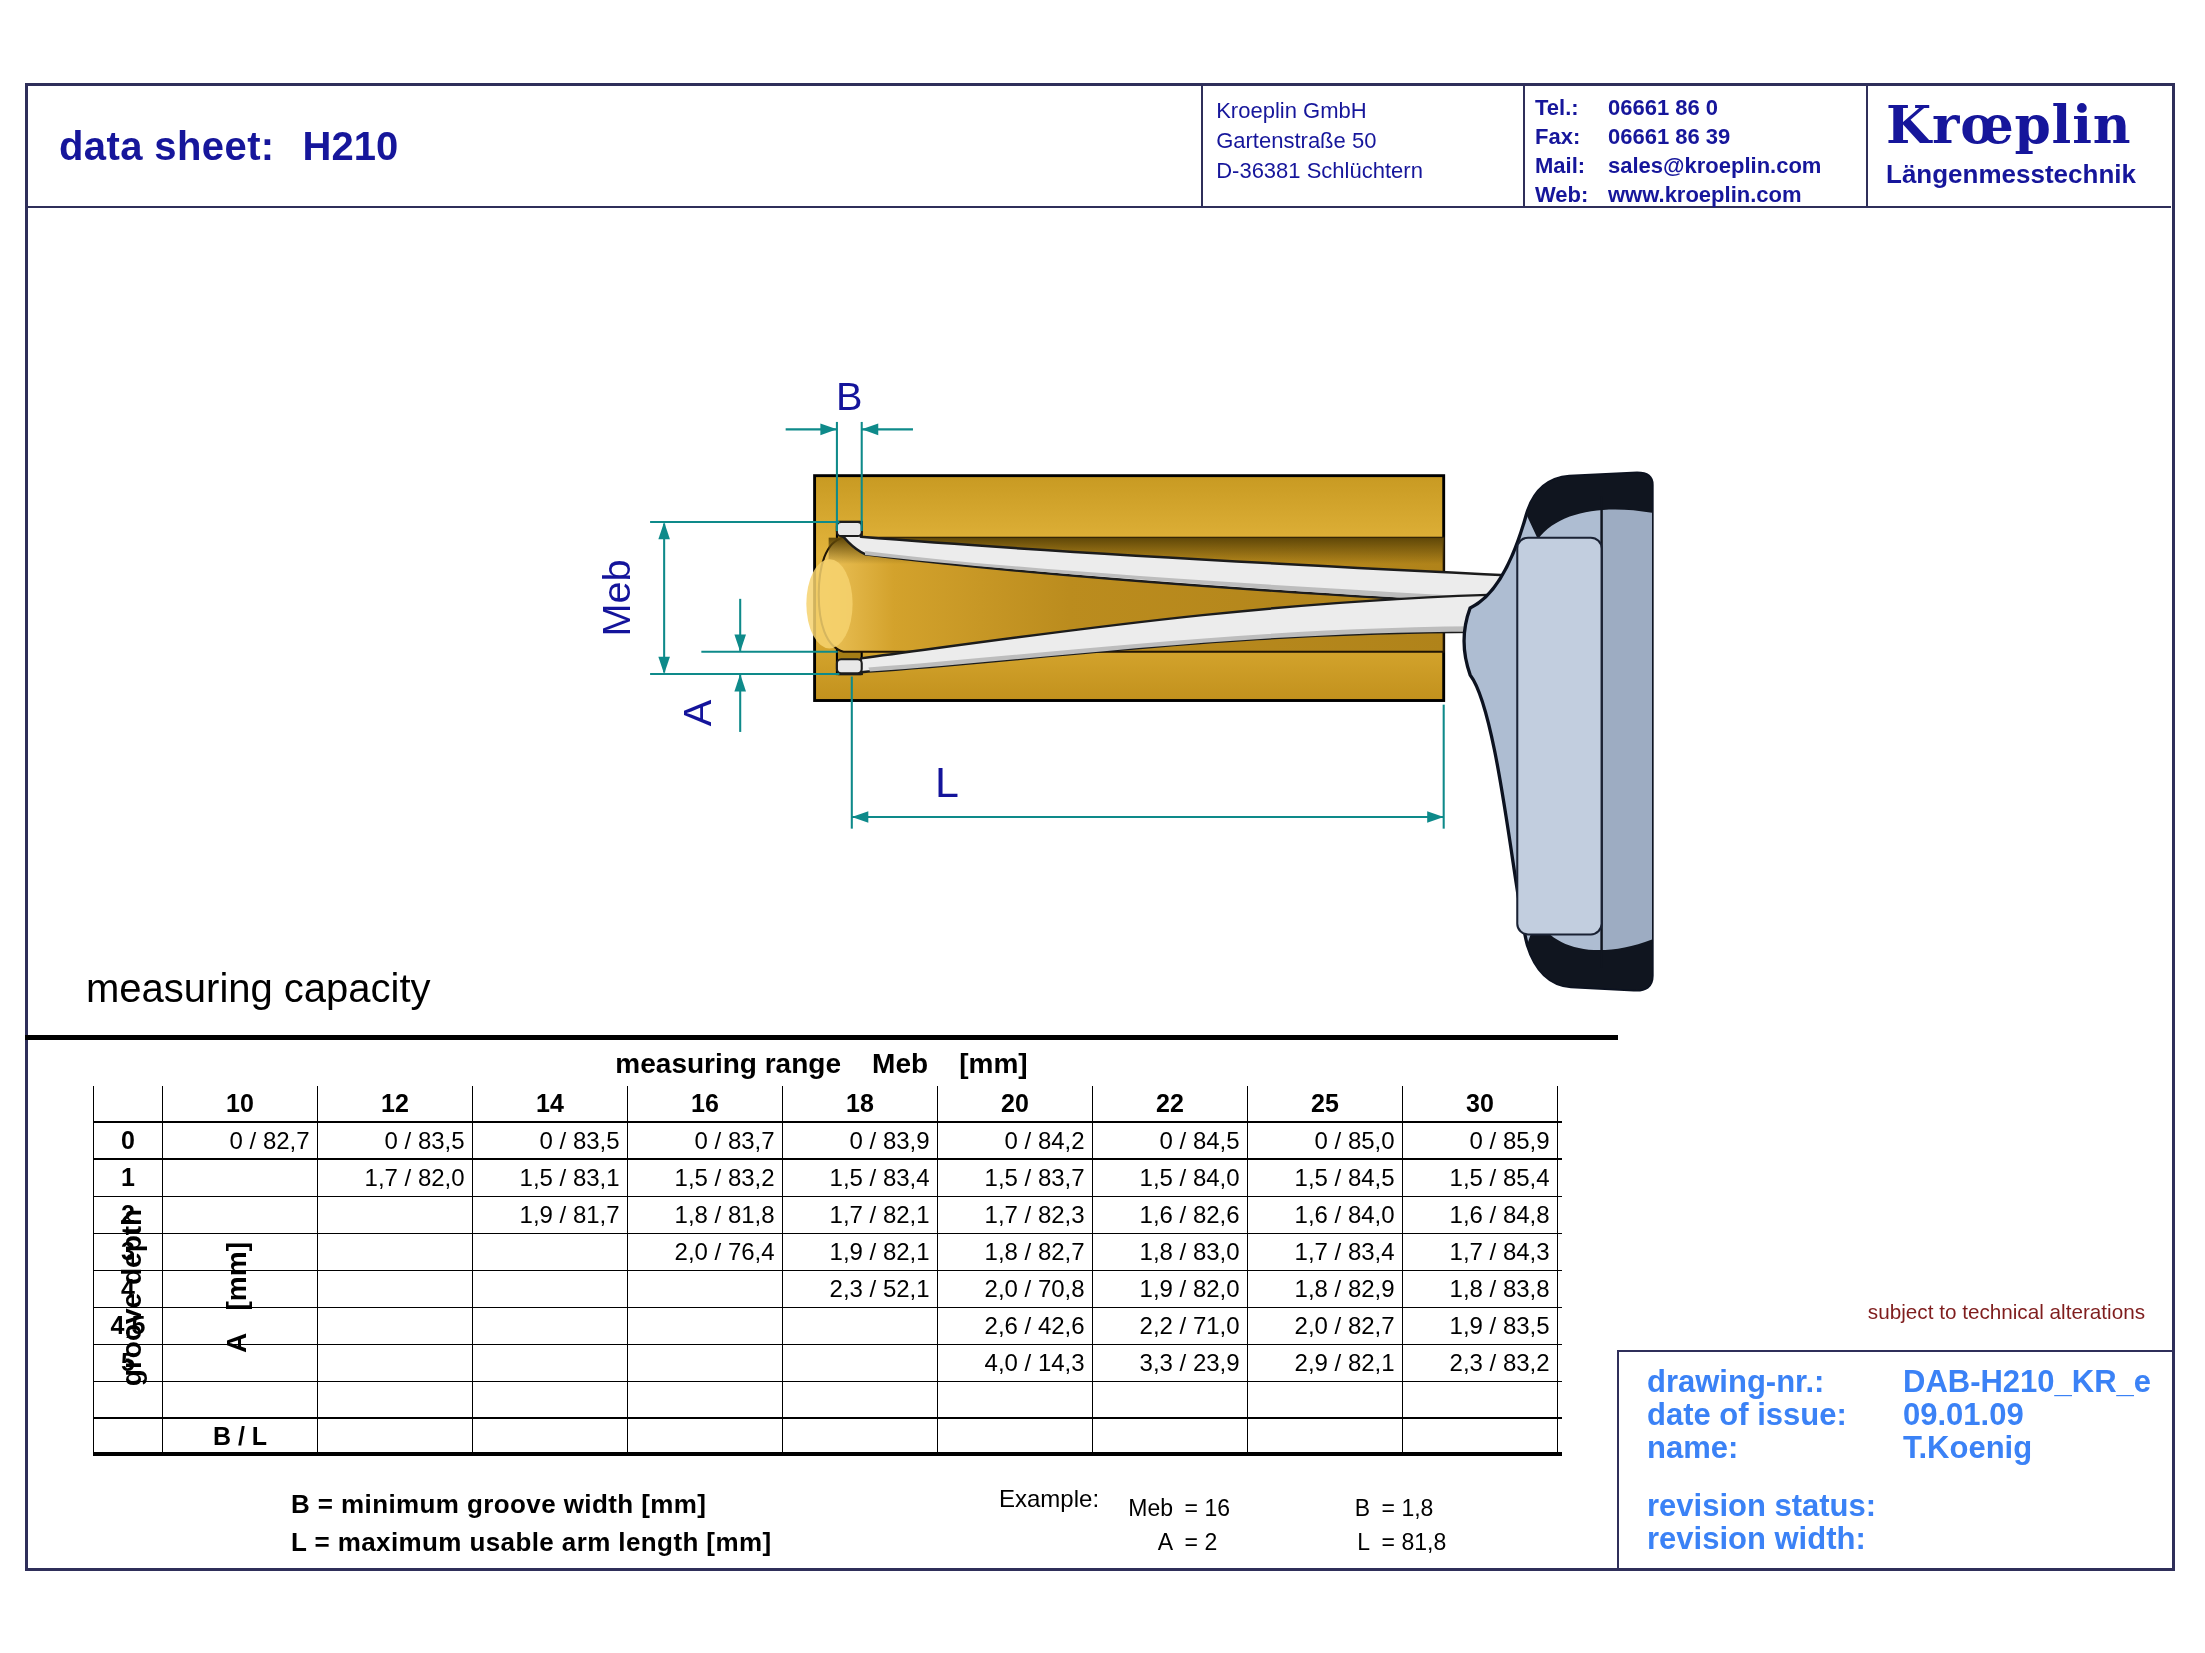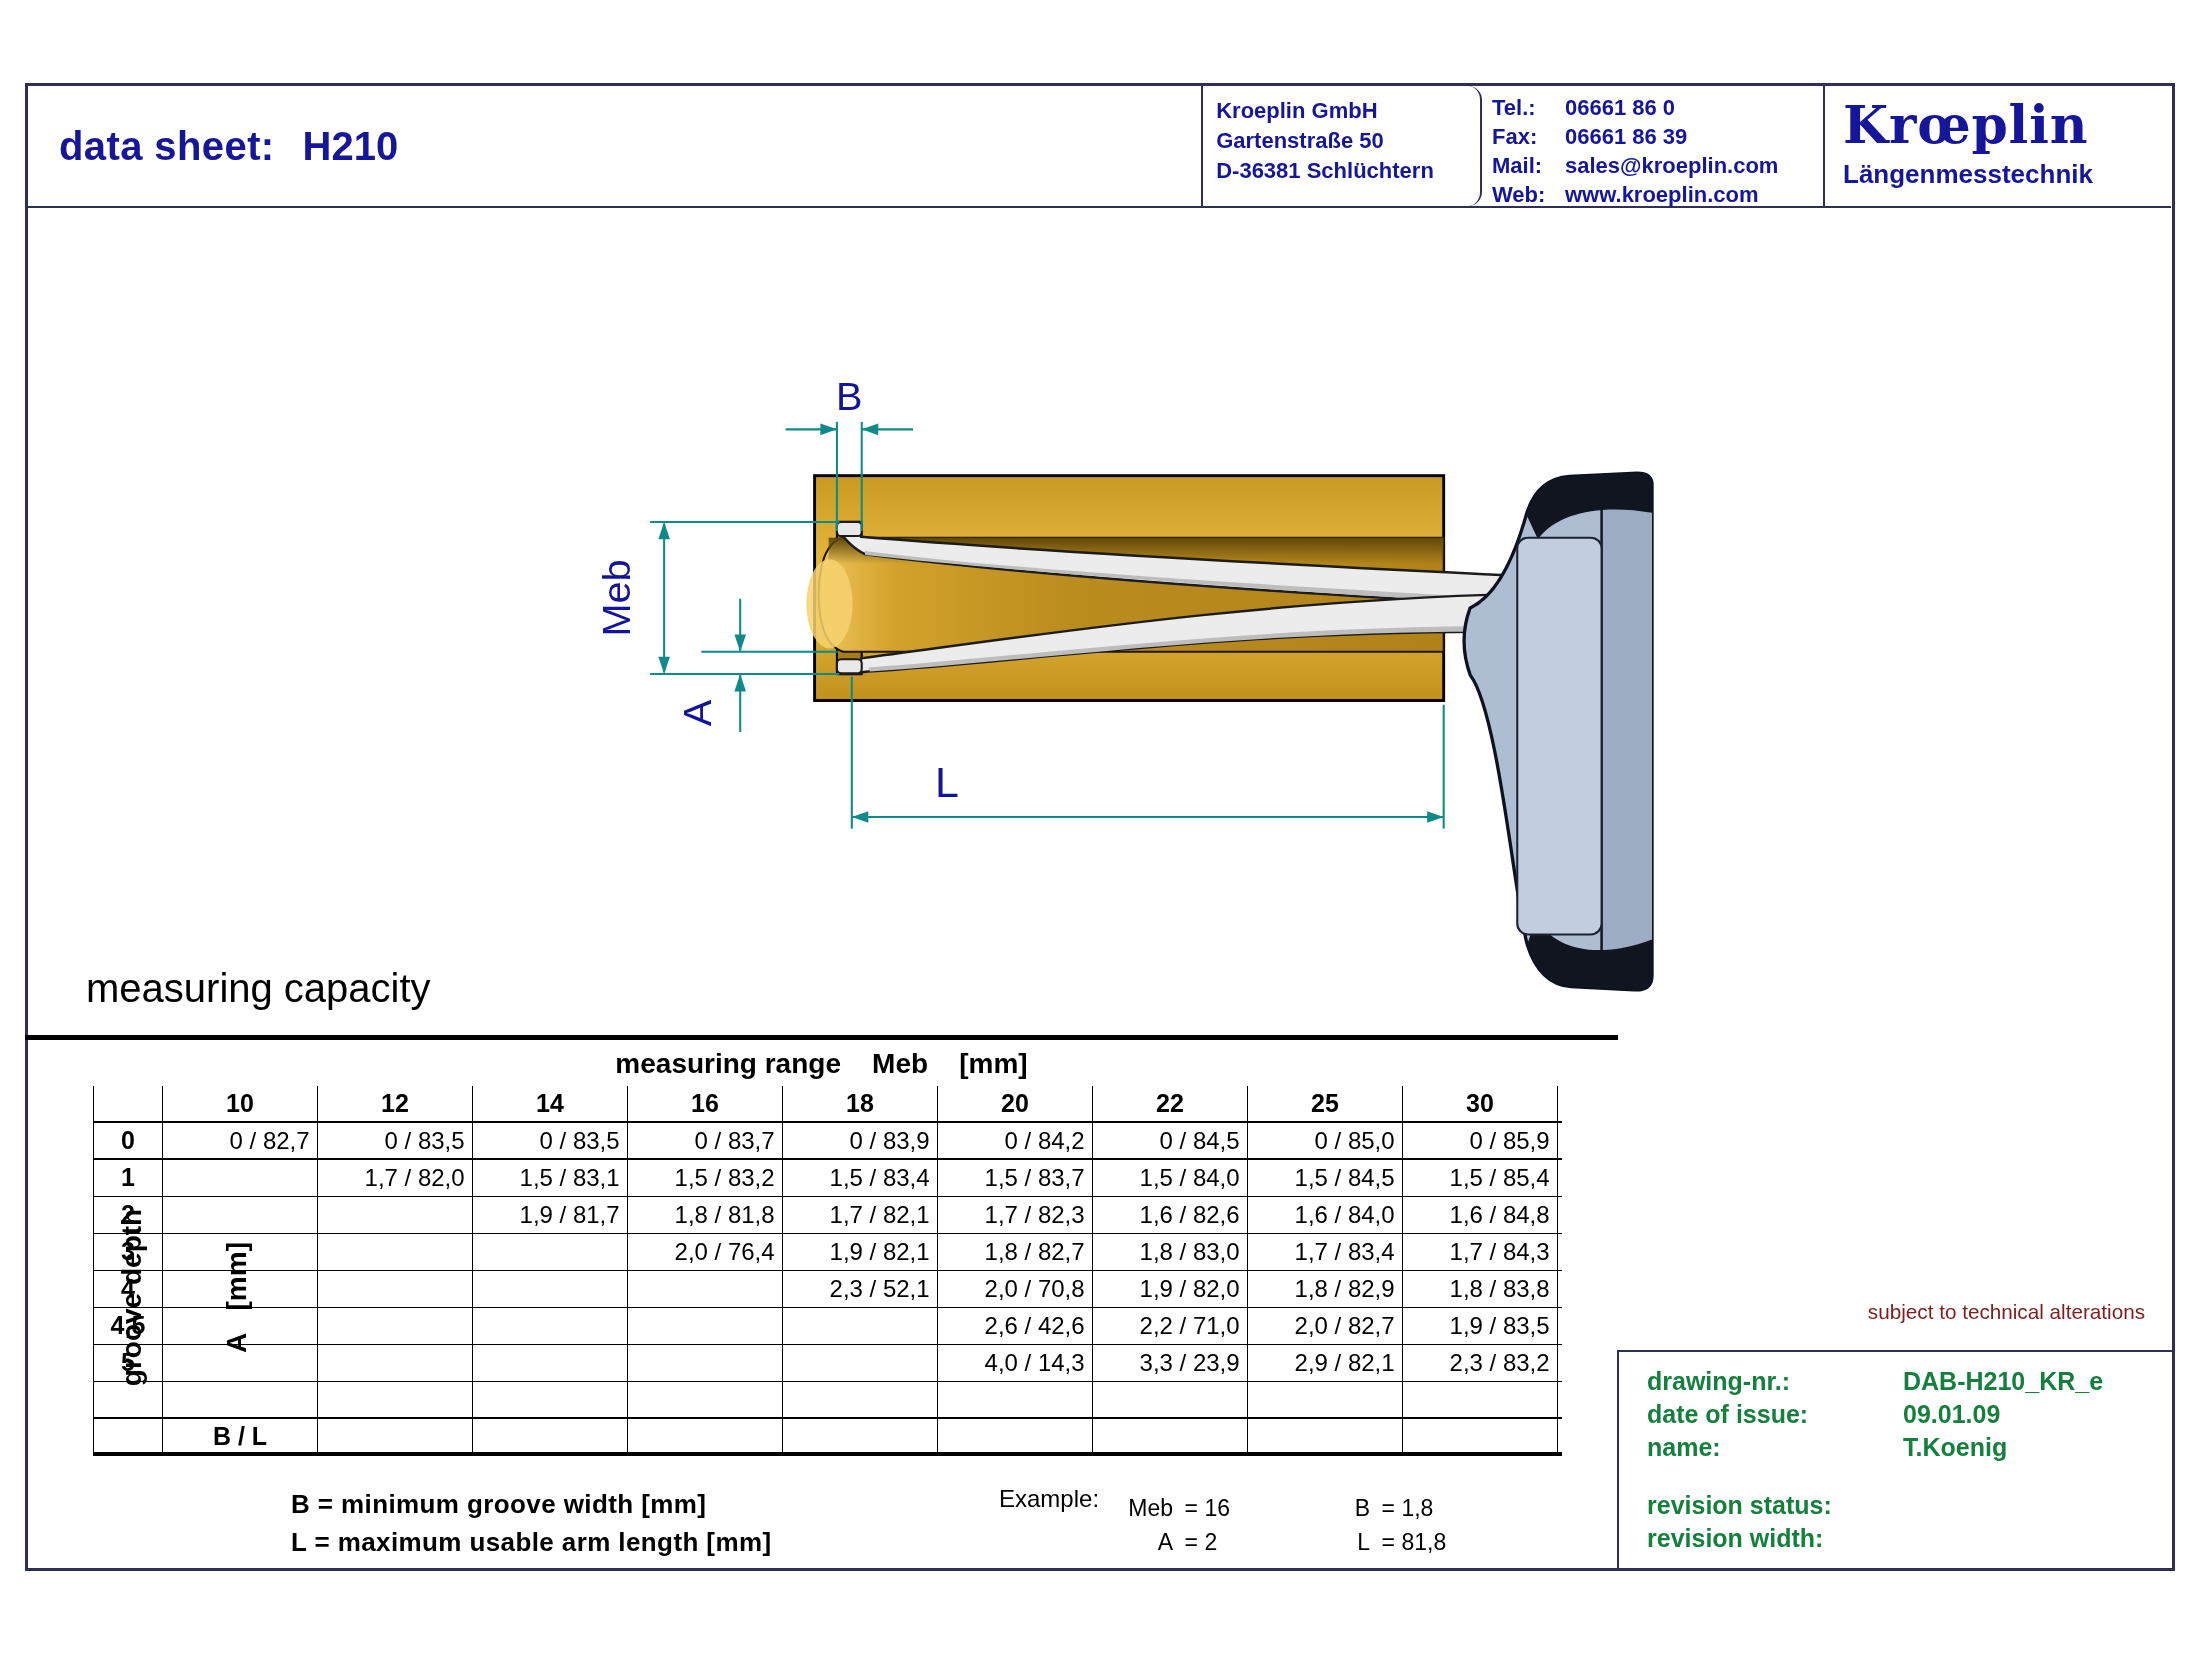--- a/index.html
+++ b/index.html
@@ -7,21 +7,21 @@
   .page { position:relative; width:2205px; height:1654px; background:#fff; overflow:hidden; color:#000; }
 
   
   .frame { position:absolute; left:25px; top:83px; width:2150px; height:1488px; border:3.3px solid #2f2f5a; background:#fff; }
 
   
   .header { position:absolute; left:28px; top:86px; width:2143px; height:122px; display:flex; border-bottom:2.5px solid #2f2f5a; }
   .h-title { width:1175px; border-right:2.5px solid #2f2f5a; display:flex; align-items:center; padding-left:31px; }
   .h-title .t1 { font-size:40px; font-weight:bold; color:#16169b; letter-spacing:0.4px; }
   .h-title .t2 { font-size:40px; font-weight:bold; color:#16169b; margin-left:28px; }
-  .h-company { width:279px; border-right:2.5px solid #2f2f5a; padding:10px 0 0 13.2px; font-size:22px; font-weight:bold; color:#16169b; line-height:30px;border-radius:14px; }
+  .h-company { width:322px; border-right:2.5px solid #2f2f5a; padding:10px 0 0 13.2px; font-size:22px; font-weight:normal; color:#16169b; line-height:30px; }
   .h-contact { width:343px; border-right:2.5px solid #2f2f5a; padding:7.4px 0 0 10px; font-size:22px; font-weight:bold; color:#16169b; line-height:29px; }
   .h-contact .lbl { display:inline-block; width:73px; }
   .h-logo { flex:1; padding:3.3px 0 0 18px; color:#16169b; }
   .h-logo .brand { font-family:"DejaVu Serif", serif; font-weight:bold; font-size:52px; line-height:71px; letter-spacing:0.8px; }
   .h-logo .tagline { font-size:26px; font-weight:bold; line-height:28px; }
 
   
   .drawing { position:absolute; left:579px; top:248px; width:1116px; height:786px; }
 
   
@@ -48,21 +48,21 @@
   
   .example-label { position:absolute; left:999px; top:1485px; font-size:24px; }
   .example-grid { position:absolute; left:1115px; top:1495px; display:grid; grid-template-columns:197px 197px; row-gap:7.4px; font-size:23px; }
   .ex-k { display:inline-block; width:58px; text-align:right; margin-right:11.6px; }
 
   
   .note { position:absolute; right:60px; top:1300px; font-size:20.7px; color:#7f1d1d; }
 
   
   .infobox { position:absolute; left:1617px; top:1350px; width:558px; height:221px; border-top:2.5px solid #2f2f5a; border-left:2.5px solid #2f2f5a; padding:13.2px 0 0 28px; }
-  .info-row { display:flex; font-size:25px; font-weight:bold; color:#15803d; line-height:33px; }
+  .info-row { display:flex; font-size:31px; font-weight:bold; color:#3b82f6; line-height:33px; }
   .info-row.gap { margin-top:25px; }
   .info-row .k { width:256px; }
 </style>
 </head>
 <body>
 
 <div class="page">
 
   <div class="frame"></div>
 

